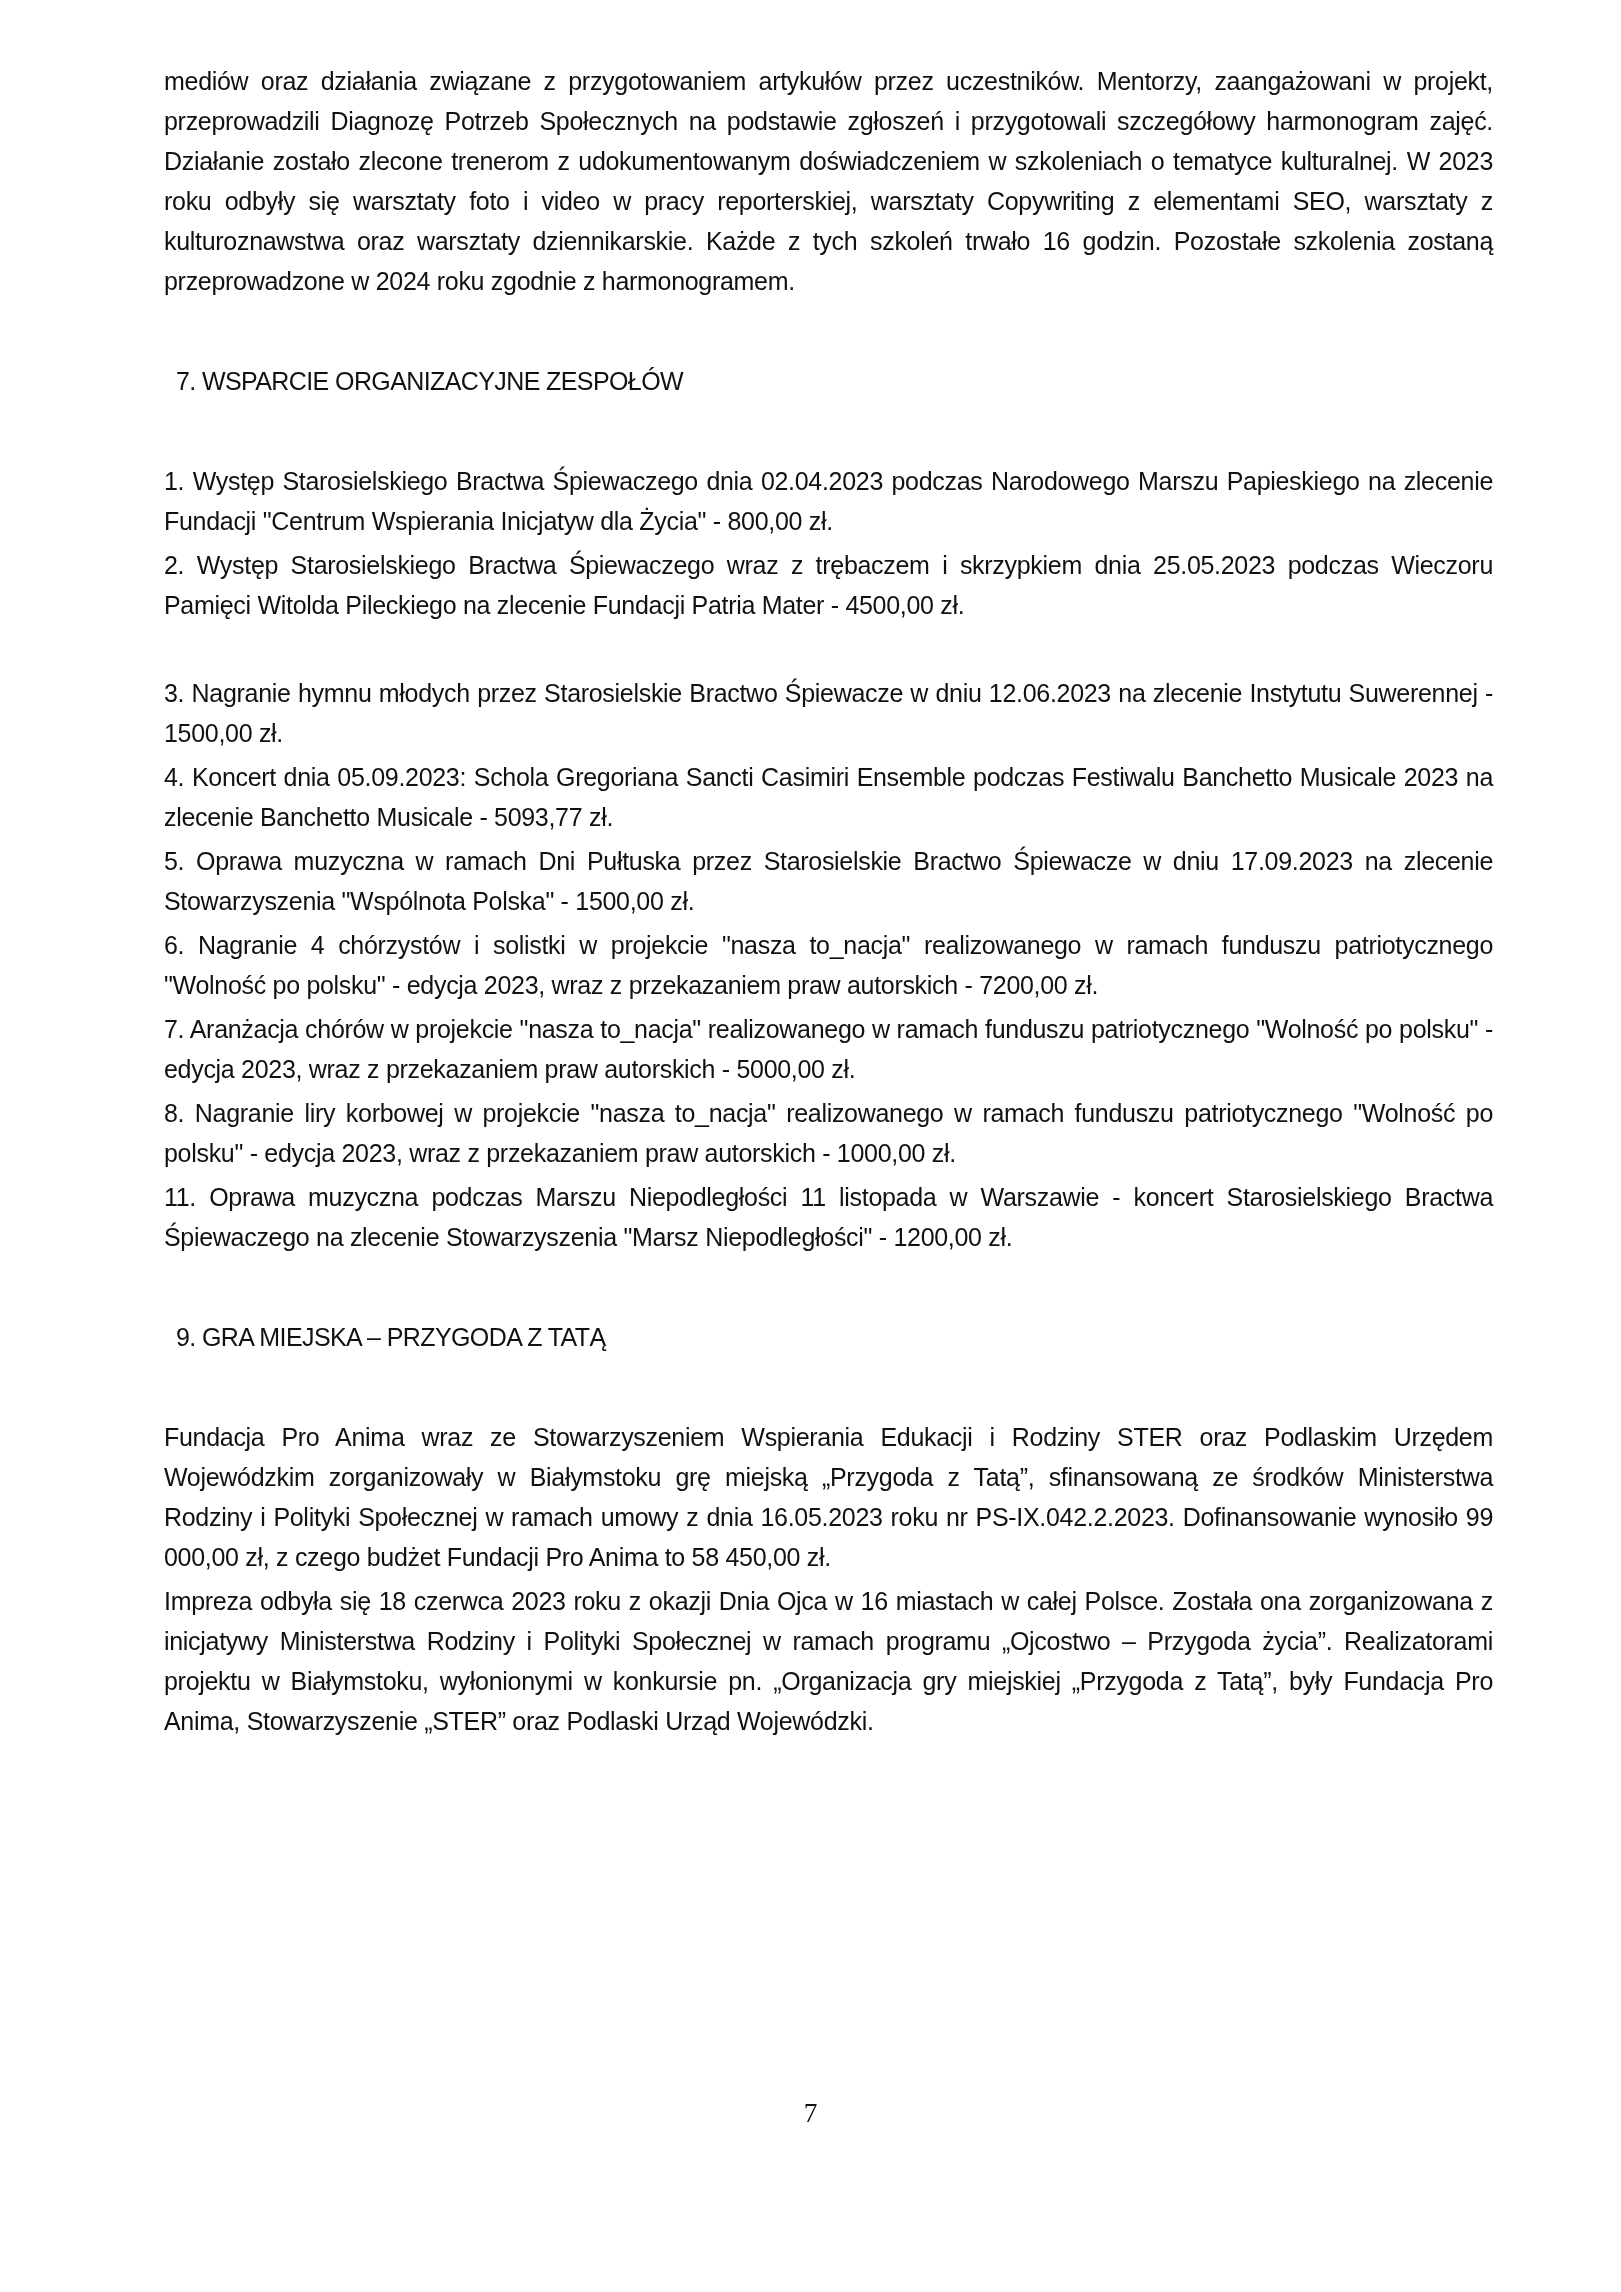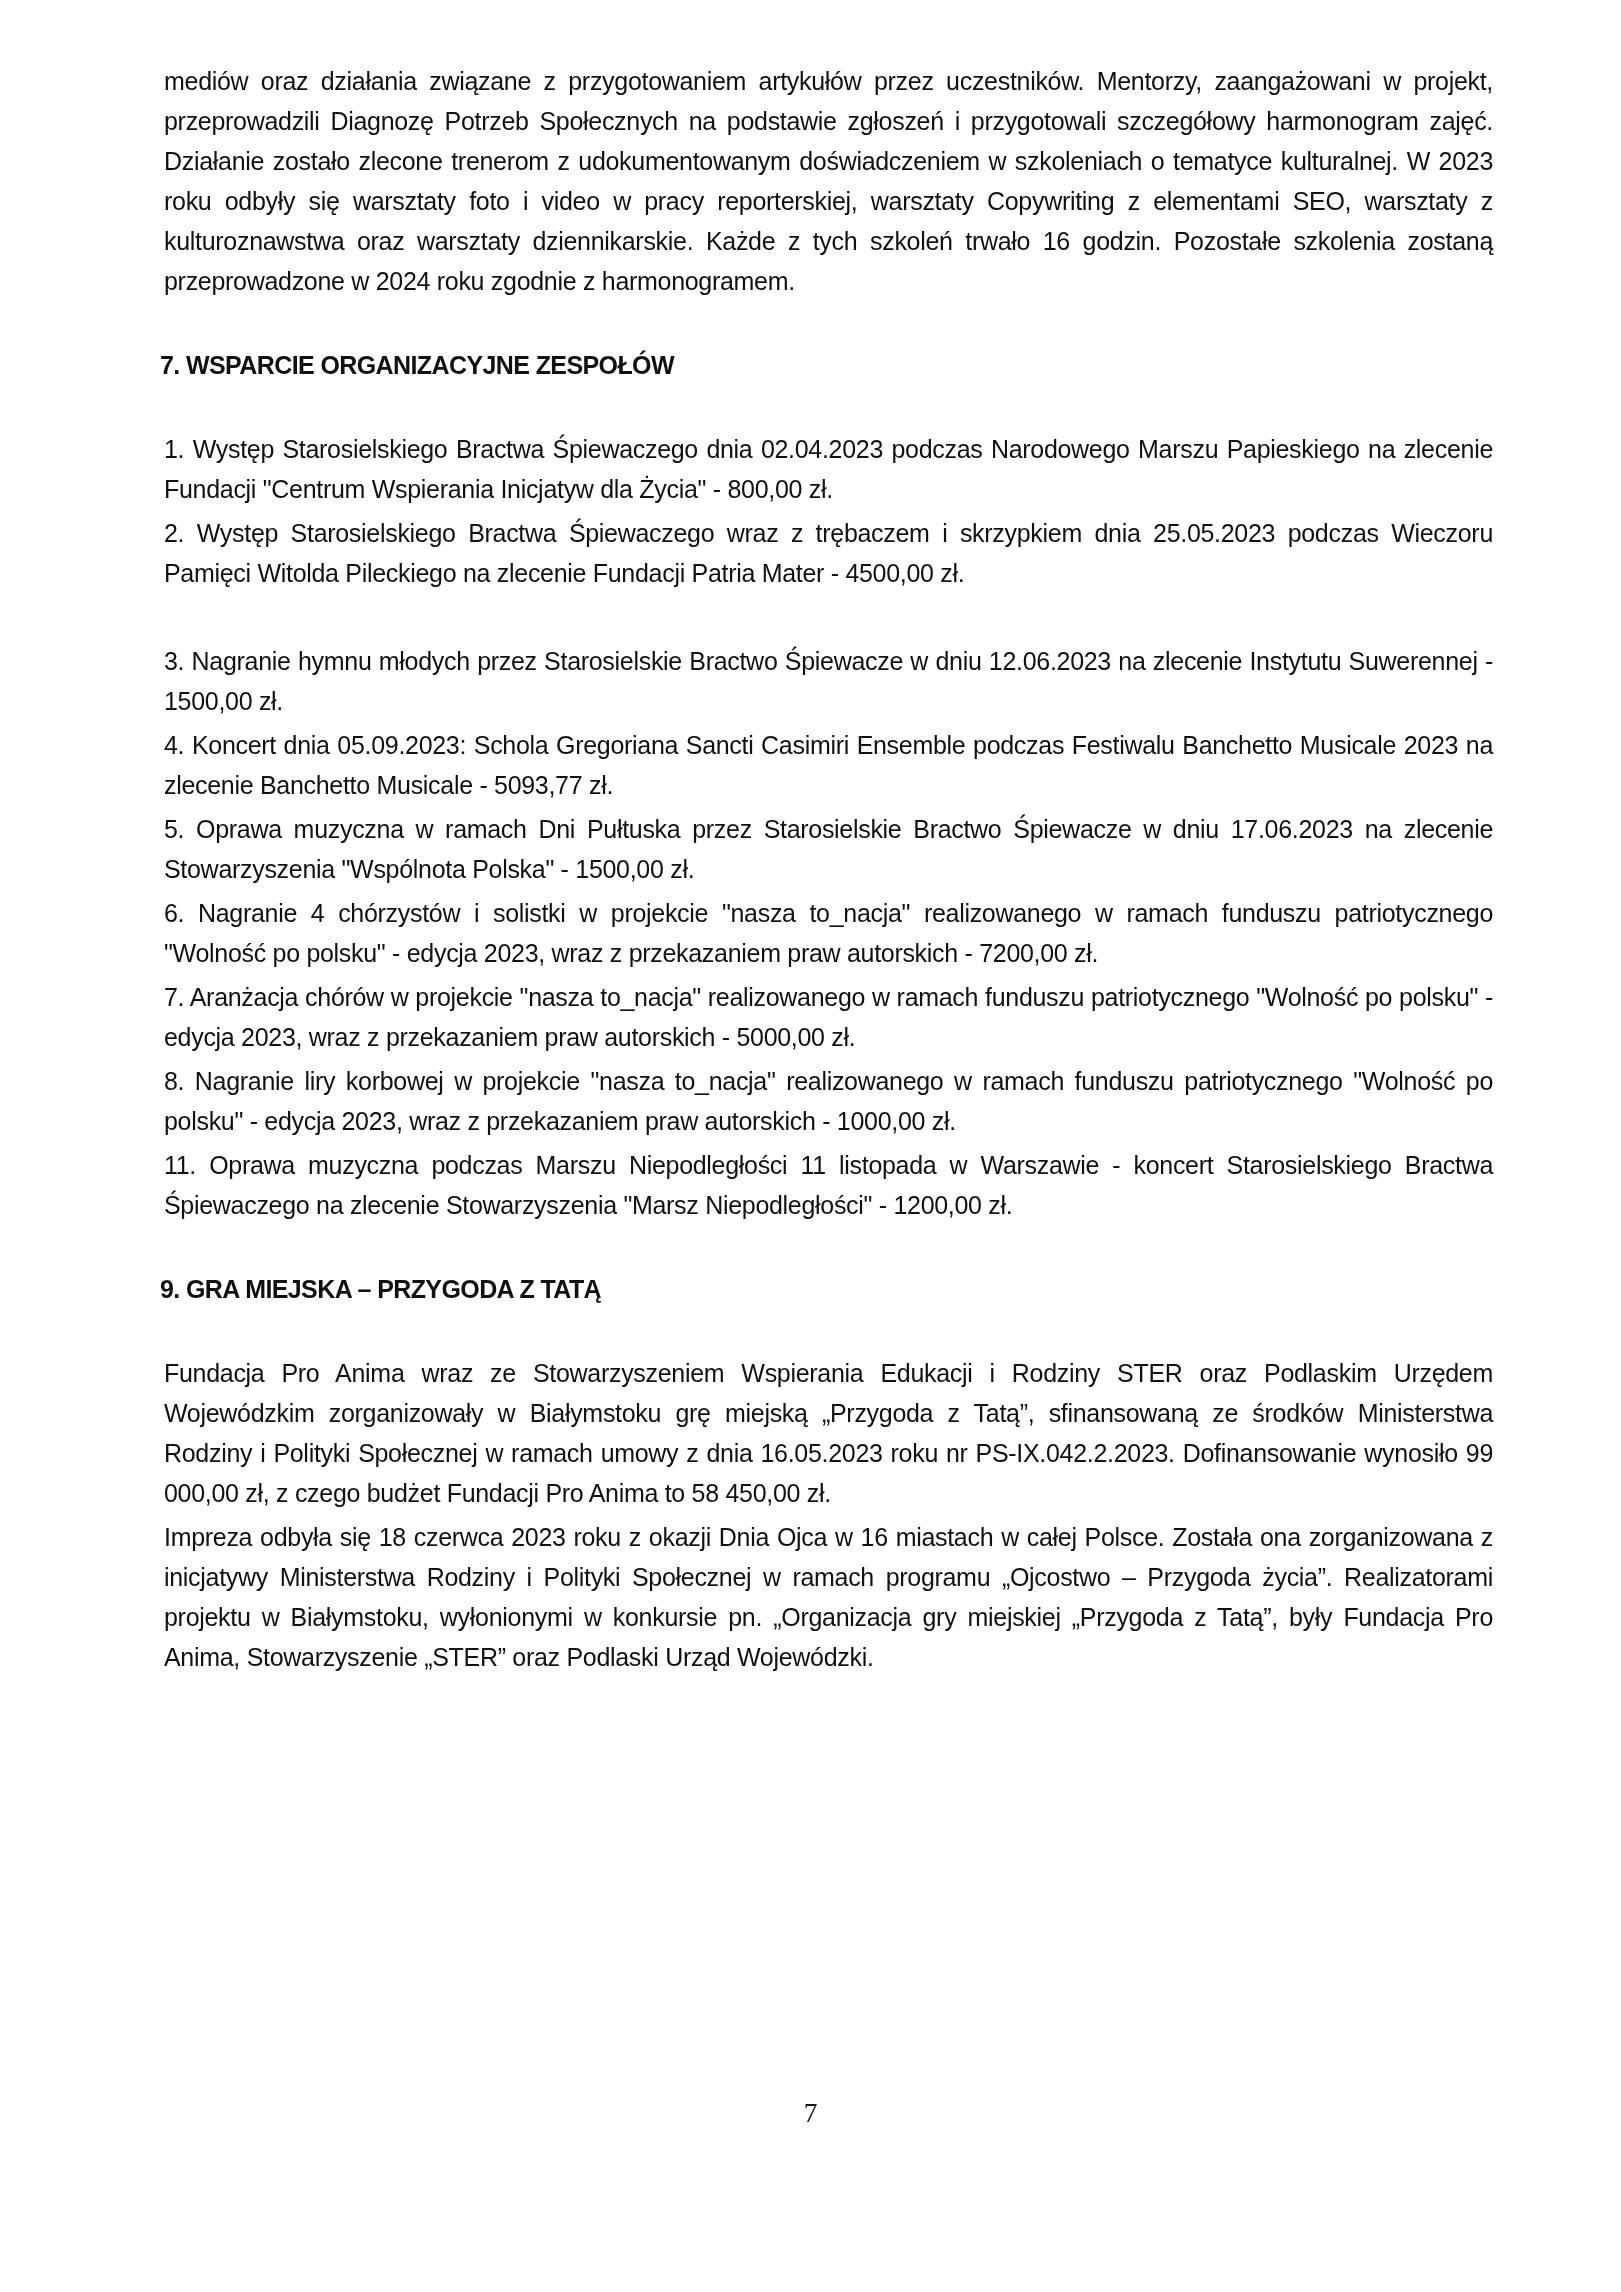--- a/index.html
+++ b/index.html
@@ -25,22 +25,22 @@
       font-size: 25px;
       line-height: 40px;
       text-align: justify;
       margin: 4px;
       letter-spacing: -0.3px;
       word-spacing: 0px;
     }
     .heading {
       font-size: 25px;
       line-height: 40px;
-      font-weight: bold;
-      margin: 0;
+      font-weight: normal;
+      margin: 16px;
       letter-spacing: -0.6px;
     }
     .gap-1 { height: 40px; }
     .gap-half { height: 40px; }
     .page-number {
       position: absolute;
       left: 0;
       width: 1621px;
       top: 2098px;
       text-align: center;
@@ -61,21 +61,21 @@
   <h2 class="heading">7. WSPARCIE ORGANIZACYJNE ZESPOŁÓW</h2>
 
   <div class="gap-1"></div>
 
   <div>
     <p class="para">1. Występ Starosielskiego Bractwa Śpiewaczego dnia 02.04.2023 podczas Narodowego Marszu Papieskiego na zlecenie Fundacji "Centrum Wspierania Inicjatyw dla Życia" - 800,00 zł.</p>
     <p class="para">2. Występ Starosielskiego Bractwa Śpiewaczego wraz z trębaczem i skrzypkiem dnia 25.05.2023 podczas Wieczoru Pamięci Witolda Pileckiego na zlecenie Fundacji Patria Mater - 4500,00 zł.</p>
     <div class="gap-half"></div>
     <p class="para">3. Nagranie hymnu młodych przez Starosielskie Bractwo Śpiewacze w dniu 12.06.2023 na zlecenie Instytutu Suwerennej - 1500,00 zł.</p>
     <p class="para">4. Koncert dnia 05.09.2023: Schola Gregoriana Sancti Casimiri Ensemble podczas Festiwalu Banchetto Musicale 2023 na zlecenie Banchetto Musicale - 5093,77 zł.</p>
-    <p class="para">5. Oprawa muzyczna w ramach Dni Pułtuska przez Starosielskie Bractwo Śpiewacze w dniu 17.06.2023 na zlecenie Stowarzyszenia "Wspólnota Polska" - 1500,00 zł.</p>
+    <p class="para">5. Oprawa muzyczna w ramach Dni Pułtuska przez Starosielskie Bractwo Śpiewacze w dniu 17.09.2023 na zlecenie Stowarzyszenia "Wspólnota Polska" - 1500,00 zł.</p>
     <p class="para">6. Nagranie 4 chórzystów i solistki w projekcie "nasza to_nacja" realizowanego w ramach funduszu patriotycznego "Wolność po polsku" - edycja 2023, wraz z przekazaniem praw autorskich - 7200,00 zł.</p>
     <p class="para">7. Aranżacja chórów w projekcie "nasza to_nacja" realizowanego w ramach funduszu patriotycznego "Wolność po polsku" - edycja 2023, wraz z przekazaniem praw autorskich - 5000,00 zł.</p>
     <p class="para">8. Nagranie liry korbowej w projekcie "nasza to_nacja" realizowanego w ramach funduszu patriotycznego "Wolność po polsku" - edycja 2023, wraz z przekazaniem praw autorskich - 1000,00 zł.</p>
     <p class="para">11. Oprawa muzyczna podczas Marszu Niepodległości 11 listopada w Warszawie - koncert Starosielskiego Bractwa Śpiewaczego na zlecenie Stowarzyszenia "Marsz Niepodległości" - 1200,00 zł.</p>
   </div>
 
   <div class="gap-1"></div>
 
   <h2 class="heading">9. GRA MIEJSKA – PRZYGODA Z TATĄ</h2>
 

